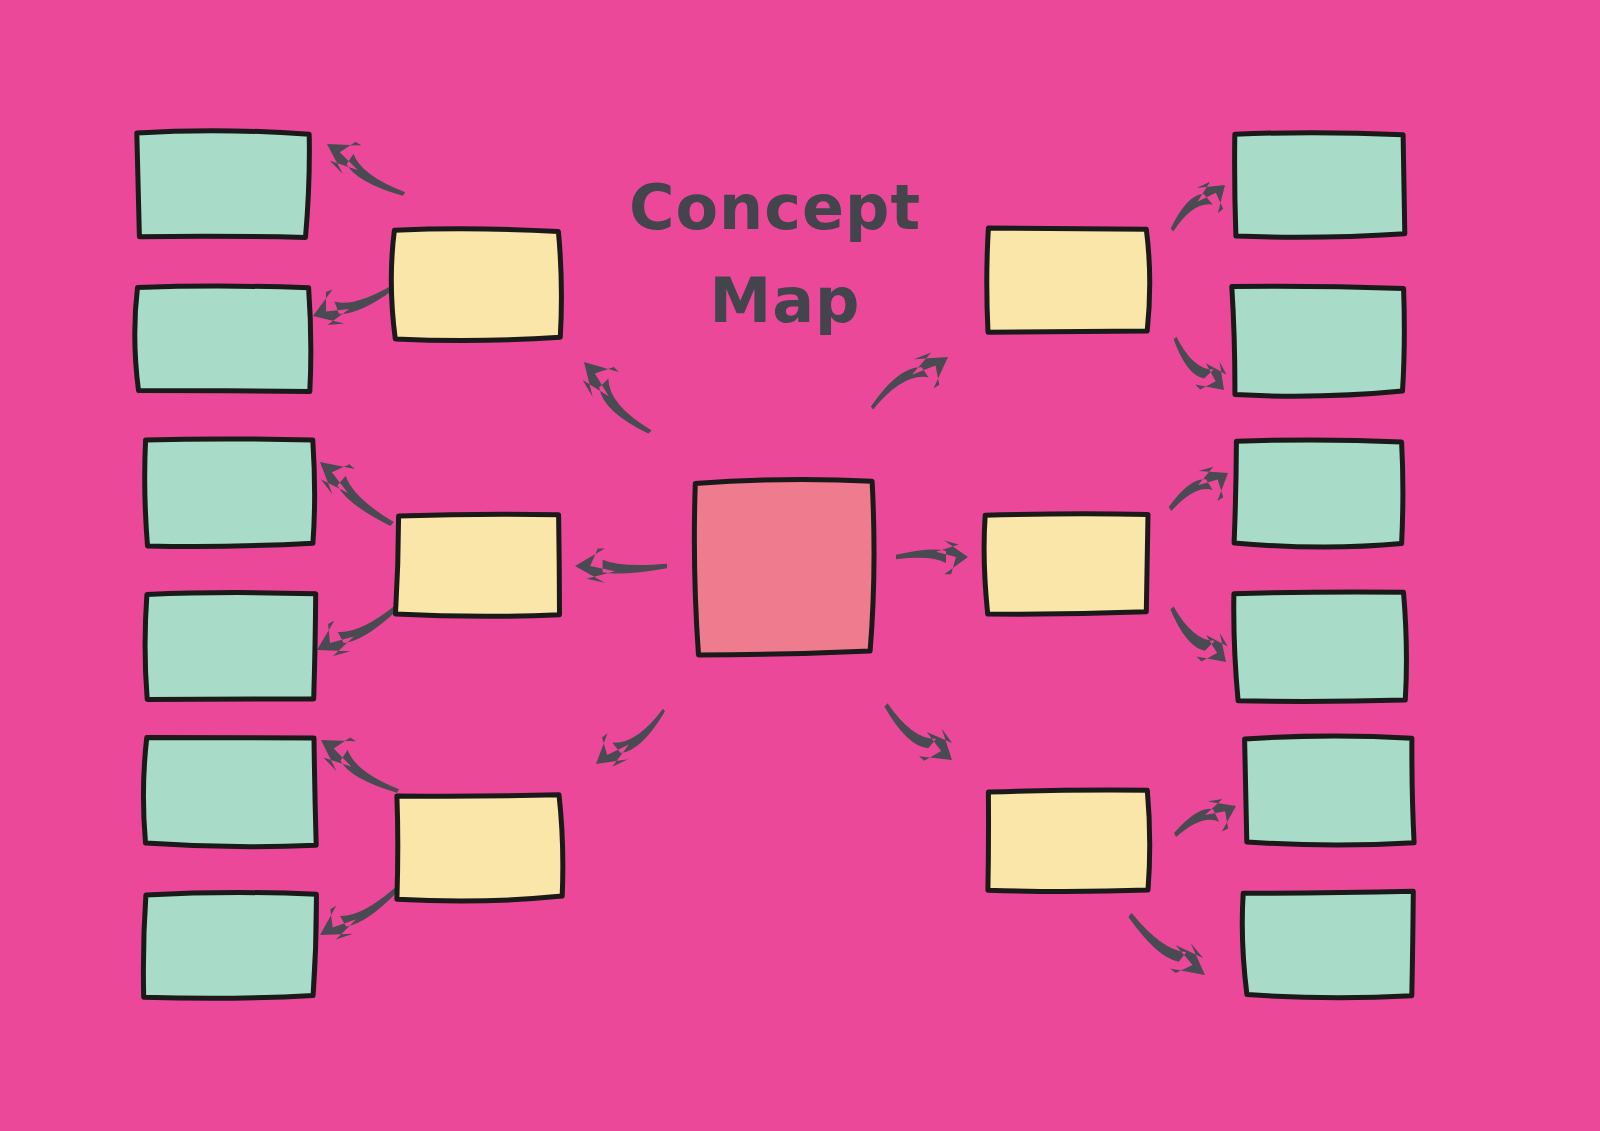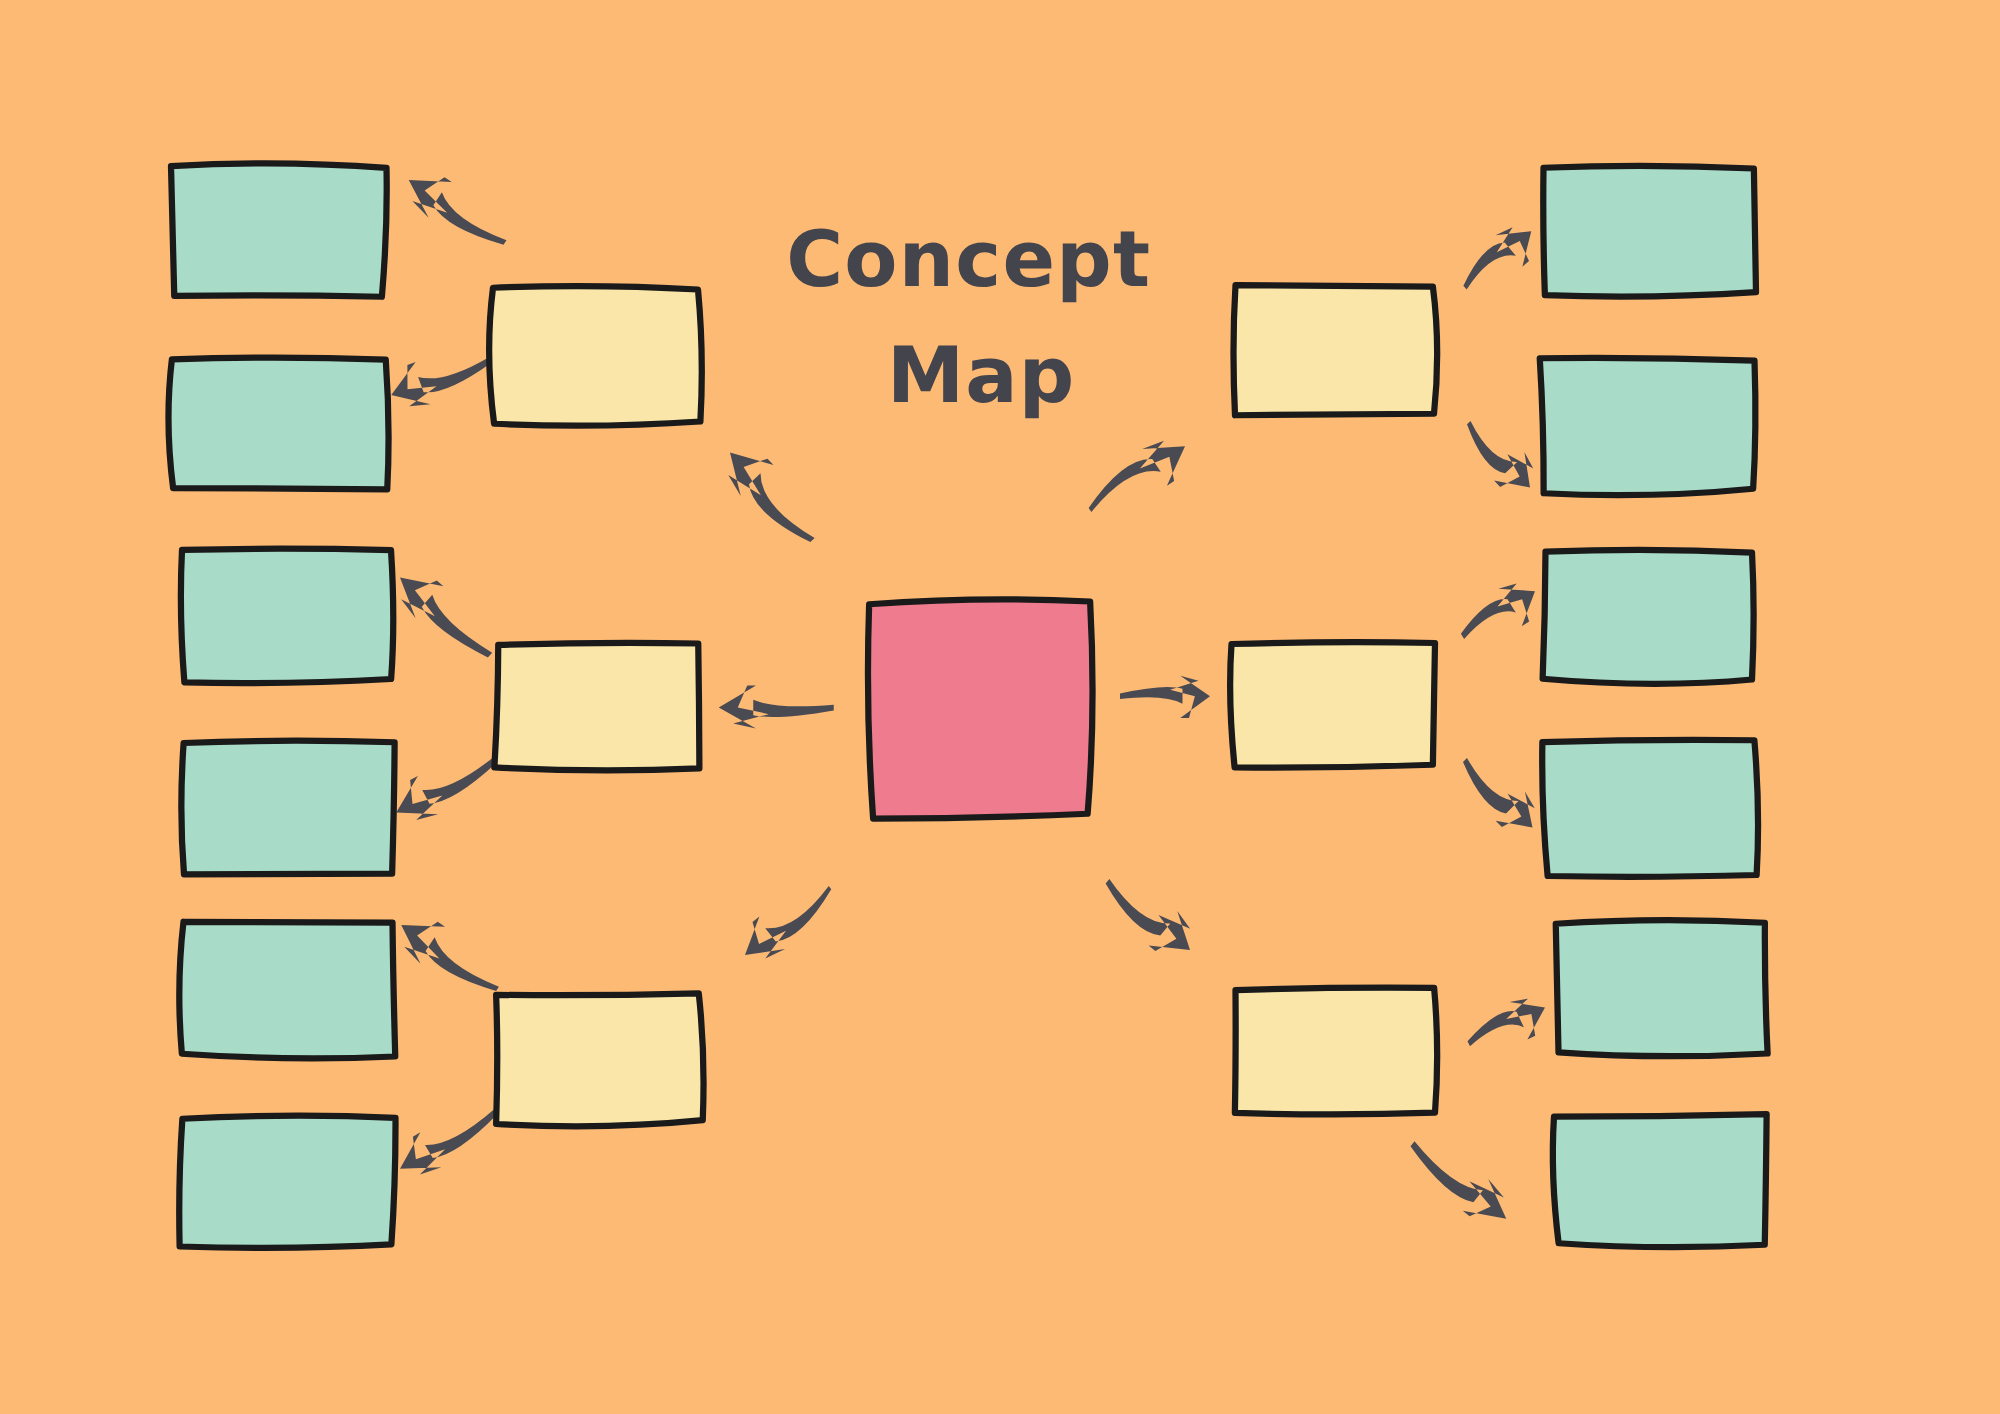--- a/index.html
+++ b/index.html
@@ -39,21 +39,21 @@
     font-size: 62px;
     letter-spacing: 1px;
     fill: #44444c;
     text-anchor: middle;
     dominant-baseline: middle;
   }
 </style>
 </head>
 <body style="background: rgb(255, 255, 255);">
 
-<div id="canvas-root" style="background: #fdba74; text-align: right;">
+<div id="canvas-root" style="background: #ec4899; text-align: right;">
   <svg id="map-svg" viewBox="0 0 1600 1131" xmlns="http://www.w3.org/2000/svg">
 
     <g id="layer-connectors">
         <path class="arrow-shape" d="M 651.7 430.4 Q 608.5 405.0 608.4 378.6 L 599.2 387.4 Q 602.2 410.9 648.3 433.6 Z M 584.0 362.0 L 618.8 372.0 L 614.0 366.9 L 594.9 373.6 L 608.7 396.2 L 582.6 379.9 L 592.6 396.7 Z" fill="#4A4A52"></path>
         <path class="arrow-shape" d="M 667.0 563.7 Q 621.0 567.7 602.6 559.8 L 602.6 572.2 Q 621.0 576.3 667.0 568.3 Z M 575.0 566.0 L 604.8 548.4 L 597.8 548.4 L 590.2 566.0 L 615.0 571.3 L 586.6 578.7 L 604.8 582.7 Z" fill="#4A4A52"></path>
         <path class="arrow-shape" d="M 663.0 708.7 Q 636.1 744.7 612.2 742.5 L 620.6 753.1 Q 641.3 751.2 665.0 711.3 Z M 596.0 764.0 L 607.5 733.2 L 602.0 737.5 L 607.2 755.1 L 628.8 744.5 L 612.2 766.8 L 628.1 759.2 Z" fill="#4A4A52"></path>
         <path class="arrow-shape" d="M 873.1 409.6 Q 903.3 372.6 928.6 377.4 L 921.8 367.2 Q 898.8 365.9 870.9 406.4 Z M 948.0 357.0 L 933.5 388.6 L 939.3 384.7 L 935.5 365.4 L 911.9 374.7 L 931.2 352.6 L 913.8 359.2 Z" fill="#4A4A52"></path>
         <path class="arrow-shape" d="M 896.0 559.2 Q 932.0 555.1 946.0 563.0 L 946.0 551.0 Q 932.0 546.9 896.0 554.8 Z M 968.0 557.0 L 944.2 574.3 L 951.2 574.3 L 955.9 557.0 L 936.1 551.8 L 958.8 544.5 L 944.2 540.6 Z" fill="#4A4A52"></path>
         <path class="arrow-shape" d="M 884.5 706.8 Q 907.3 746.6 928.2 748.3 L 936.2 738.7 Q 912.8 739.9 887.5 703.2 Z M 952.0 760.0 L 918.9 756.3 L 924.3 760.7 L 941.1 750.9 L 926.8 731.9 L 952.1 742.9 L 941.8 728.8 Z" fill="#4A4A52"></path>
         <path class="arrow-shape" d="M 405.2 192.2 Q 361.2 175.6 353.5 153.8 L 346.7 164.2 Q 356.7 182.5 402.8 195.8 Z M 327.0 144.0 L 361.4 145.6 L 355.6 141.8 L 339.7 152.3 L 357.7 170.1 L 329.9 160.8 L 342.9 174.1 Z" fill="#4A4A52"></path>

